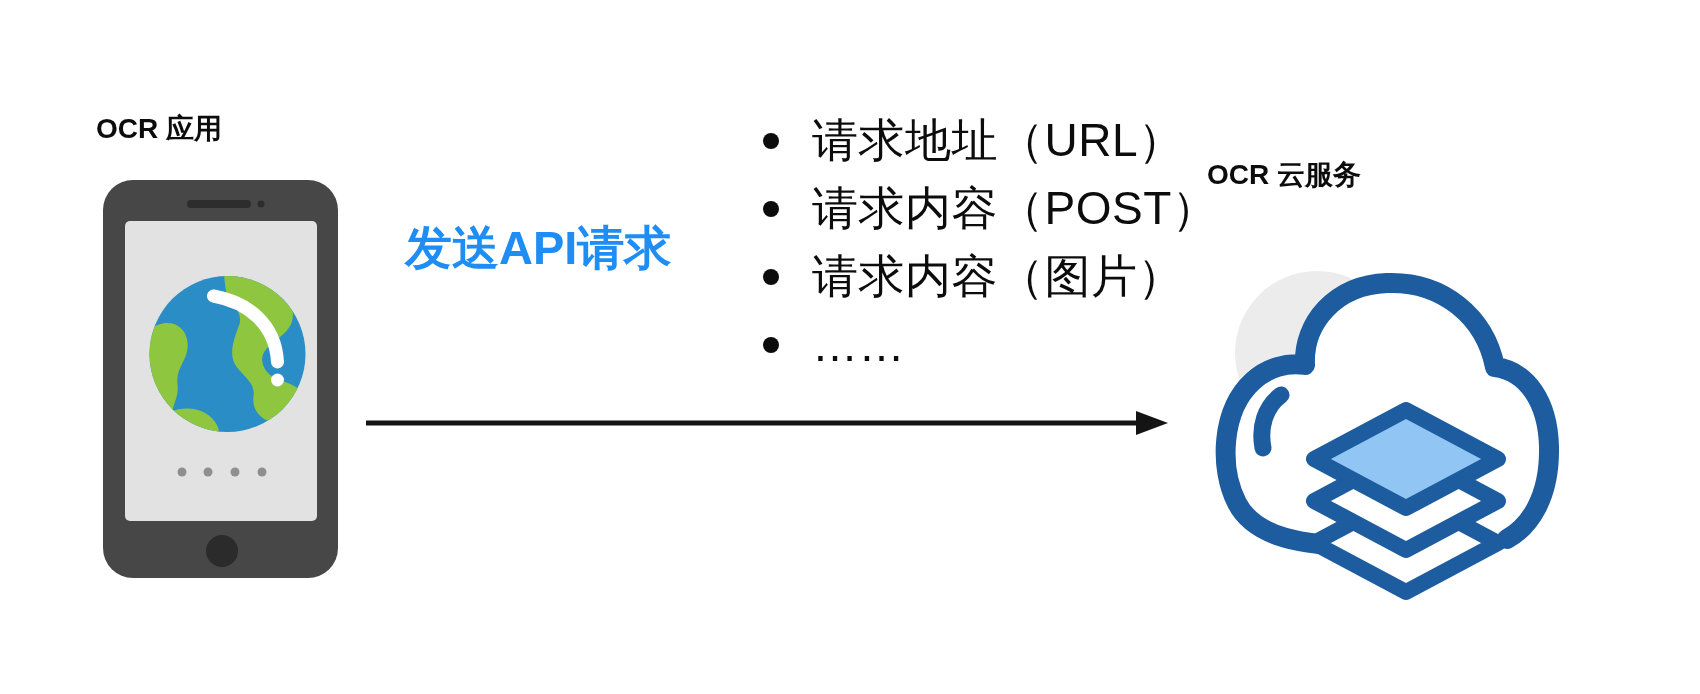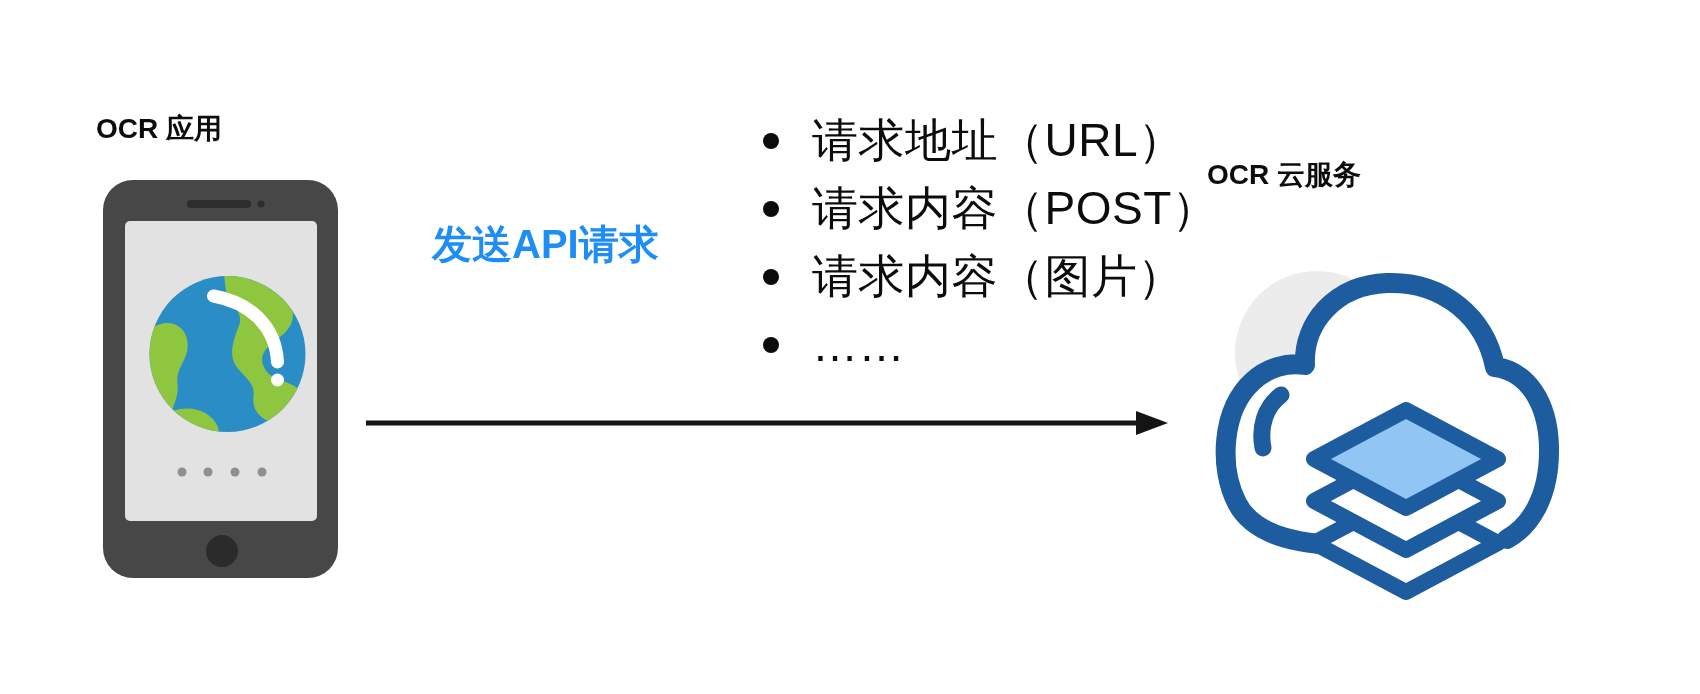--- a/index.html
+++ b/index.html
@@ -7,21 +7,21 @@
     position:relative;width:1700px;height:694px;background:#ffffff;overflow:hidden;
     font-family:"Liberation Sans", sans-serif;color:#111;
   }
   .abs{position:absolute;}
   .side-label{
     font-weight:bold;font-size:28px;color:#0c0c0c;text-align:left;white-space:nowrap;
   }
   .app-label{left:96px;top:110px;width:260px;}
   .cloud-label{left:1207px;top:156px;width:300px;}
   .api-label{
-    left:432px;top:217px;font-size:40px;font-weight:bold;color:#1F8EF4;white-space:nowrap;
+    left:405px;top:217px;font-size:47px;font-weight:bold;color:#1F8EF4;white-space:nowrap;
   }
   .bullet-list{left:763px;top:116px;}
   .bullet-item{
     display:flex;align-items:center;height:50px;margin-bottom:18px;
     font-size:46px;font-weight:500;color:#0c0c0c;white-space:nowrap;letter-spacing:0.5px;
   }
   .bullet-item:nth-child(3){}
   .bullet-dot{
     width:16px;height:16px;border-radius:50%;background:#0c0c0c;flex:0 0 auto;margin-right:33px;
   }

